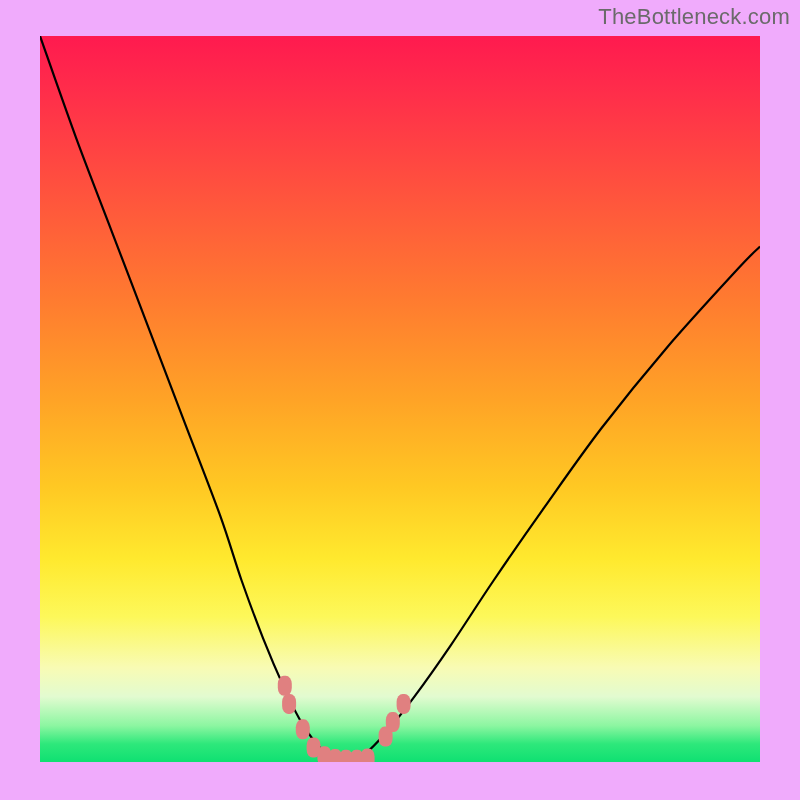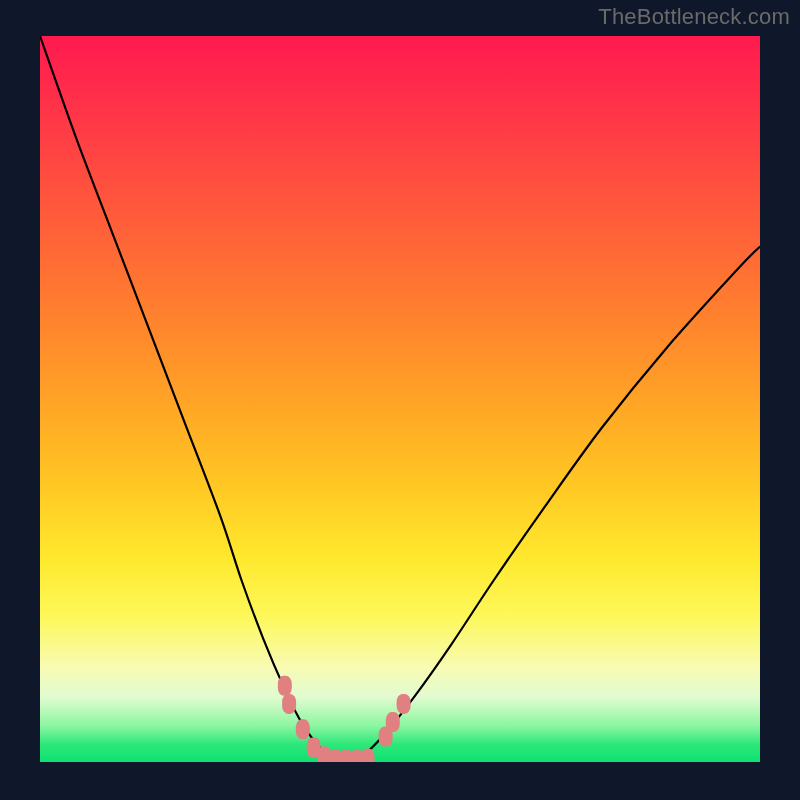--- a/index.html
+++ b/index.html
@@ -8,21 +8,21 @@
     width: 800px;
     height: 800px;
     background: #000;
     overflow: hidden;
     font-family: Arial, Helvetica, sans-serif;
   }
   .outer {
     position: relative;
     width: 800px;
     height: 800px;
-    background: #0f172a;
+    background: #f0abfc;
   }
   .watermark {
     position: absolute;
     top: 4px;
     right: 10px;
     color: #6a6a6a;
     font-size: 22px;
     font-weight: 400;
     letter-spacing: 0.2px;
     z-index: 10;

